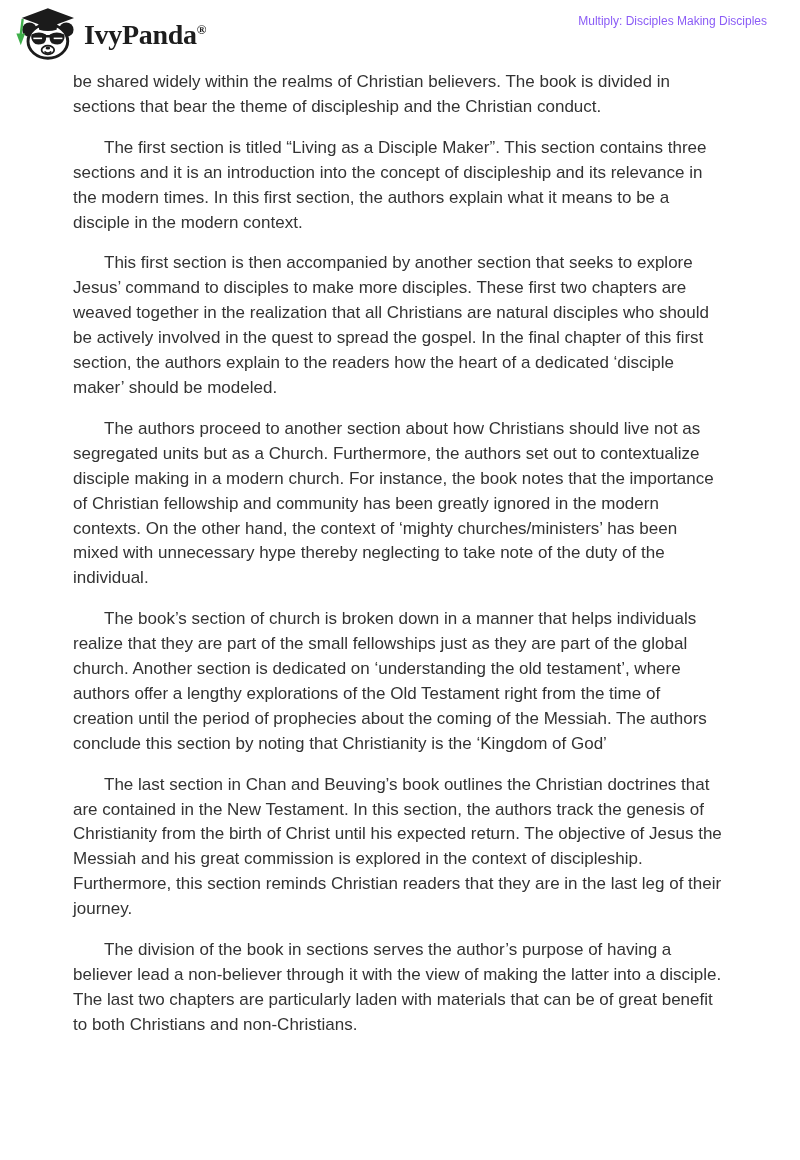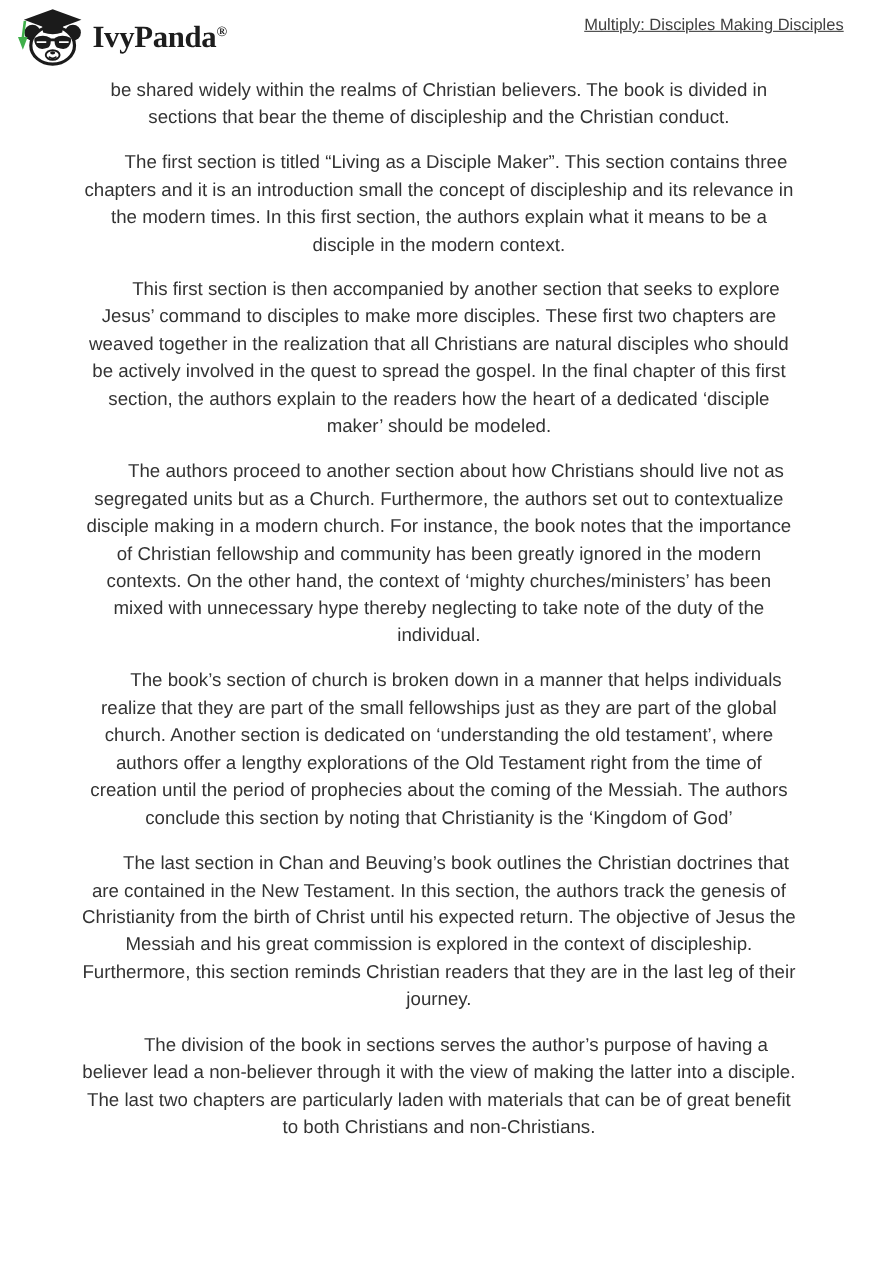--- a/index.html
+++ b/index.html
@@ -41,39 +41,38 @@
   .brand sup {
     font-size: 13px;
     font-weight: 700;
     vertical-align: super;
     line-height: 0;
   }
   .doc-title {
     position: absolute;
     top: 14px;
     right: 33px;
-    font-size: 15px;
-    color: #404040;
+    font-size: 12px;
+    color: #8b5cf6;
     white-space: nowrap;
-    text-decoration: underline;
   }
   
   .content {
     position: absolute;
     top: 70px;
     left: 73px;
     width: 652px;
   }
   .content p {
     margin: 0 0 16px 0;
     font-size: 17px;
     line-height: 24.9px;
     color: #333333;
     text-indent: 31px;
-    text-align: center;
+    text-align: left;
   }
   .content p.no-indent {
     text-indent: 0;
   }
   
   .footer-url {
     position: absolute;
     right: 40px;
     bottom: 12px;
     font-size: 13.5px;
@@ -113,21 +112,21 @@
       <line x1="10" y1="12" x2="8" y2="28" stroke="#3faf4a" stroke-width="2.4"></line>
       <polygon points="3.5,27 12.5,27 8,39" fill="#3faf4a"></polygon>
     </svg>
     <div class="brand"><span>IvyPanda</span><sup>®</sup></div>
   </div>
 
   <div class="doc-title">Multiply: Disciples Making Disciples</div>
 
   <div class="content">
     <p class="no-indent">be shared widely within the realms of Christian believers. The book is divided in sections that bear the theme of discipleship and the Christian conduct.</p>
-    <p>The first section is titled “Living as a Disciple Maker”. This section contains three chapters and it is an introduction small the concept of discipleship and its relevance in the modern times. In this first section, the authors explain what it means to be a disciple in the modern context.</p>
+    <p>The first section is titled “Living as a Disciple Maker”. This section contains three sections and it is an introduction into the concept of discipleship and its relevance in the modern times. In this first section, the authors explain what it means to be a disciple in the modern context.</p>
     <p>This first section is then accompanied by another section that seeks to explore Jesus’ command to disciples to make more disciples. These first two chapters are weaved together in the realization that all Christians are natural disciples who should be actively involved in the quest to spread the gospel. In the final chapter of this first section, the authors explain to the readers how the heart of a dedicated ‘disciple maker’ should be modeled.</p>
     <p>The authors proceed to another section about how Christians should live not as segregated units but as a Church. Furthermore, the authors set out to contextualize disciple making in a modern church. For instance, the book notes that the importance of Christian fellowship and community has been greatly ignored in the modern contexts. On the other hand, the context of ‘mighty churches/ministers’ has been mixed with unnecessary hype thereby neglecting to take note of the duty of the individual.</p>
     <p>The book’s section of church is broken down in a manner that helps individuals realize that they are part of the small fellowships just as they are part of the global church. Another section is dedicated on ‘understanding the old testament’, where authors offer a lengthy explorations of the Old Testament right from the time of creation until the period of prophecies about the coming of the Messiah. The authors conclude this section by noting that Christianity is the ‘Kingdom of God’</p>
     <p>The last section in Chan and Beuving’s book outlines the Christian doctrines that are contained in the New Testament. In this section, the authors track the genesis of Christianity from the birth of Christ until his expected return. The objective of Jesus the Messiah and his great commission is explored in the context of discipleship. Furthermore, this section reminds Christian readers that they are in the last leg of their journey.</p>
     <p>The division of the book in sections serves the author’s purpose of having a believer lead a non-believer through it with the view of making the latter into a disciple. The last two chapters are particularly laden with materials that can be of great benefit to both Christians and non-Christians.</p>
   </div>
 
 
 </div>
 

